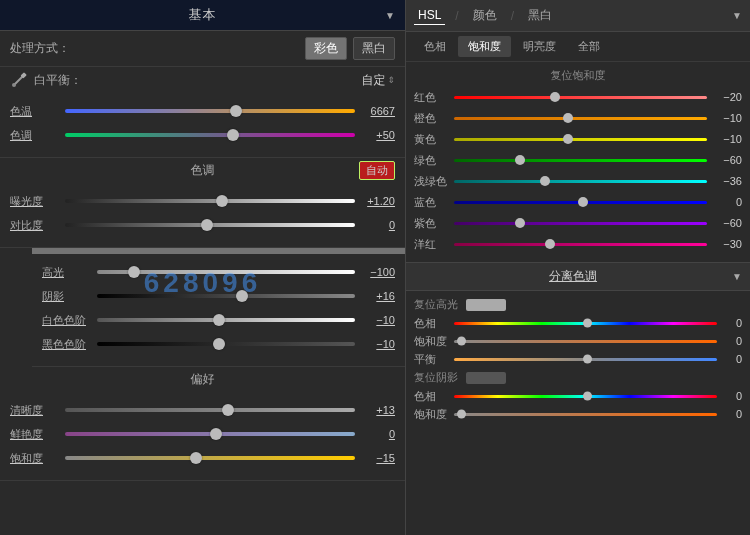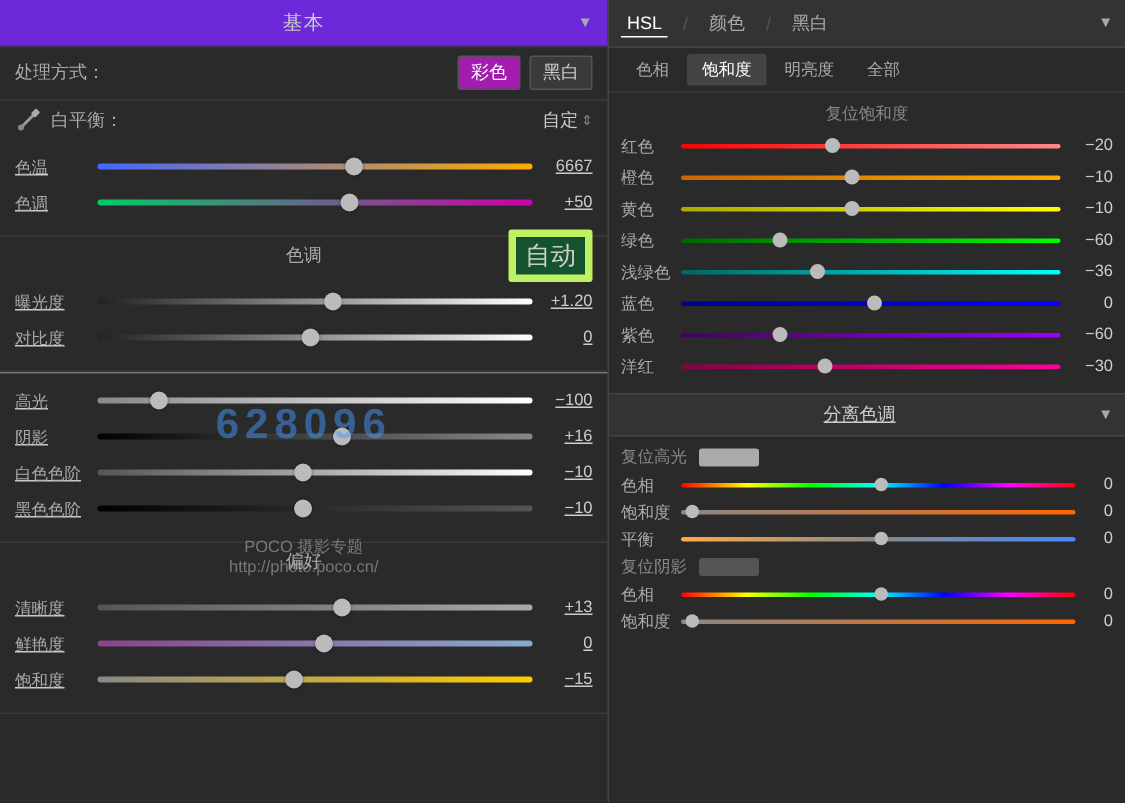--- a/index.html
+++ b/index.html
@@ -28,21 +28,21 @@
     .right-panel {
       width: 344px;
       height: 535px;
       background: #2a2a2a;
       display: flex;
       flex-direction: column;
     }
 
     
     .section-header {
-      background: #6d28d9;
+      background: #0f172a;
       padding: 6px 10px;
       display: flex;
       align-items: center;
       justify-content: center;
       border-bottom: 1px solid #444;
       position: relative;
     }
     .section-header .title {
       color: #ccc;
       font-size: 13px;
@@ -67,21 +67,21 @@
       padding: 2px 8px;
       margin-left: 6px;
       background: #3a3a3a;
       border: 1px solid #555;
       color: #ccc;
       border-radius: 2px;
       font-size: 12px;
       cursor: pointer;
     }
     .process-btn.active {
-      background: #a21caf;
+      background: #737373;
       color: #fff;
     }
 
     
     .wb-row {
       display: flex;
       align-items: center;
       padding: 4px 10px;
       position: relative;
     }
@@ -159,25 +159,25 @@
       align-items: center;
       padding: 4px 10px;
       position: relative;
       color: #aaa;
       font-size: 12px;
     }
     .section-sub-header .auto-btn {
       position: absolute;
       right: 10px;
       color: #ccc;
-      background: #14532d;
-      border: 5px solid #bef264;
+      background: #b91c1c;
+      border: 1px solid #bef264;
       padding: 1px 6px;
       border-radius: 2px;
-      font-size: 17px;
+      font-size: 11px;
       cursor: pointer;
     }
 
     
     .exp-gradient {
       background: linear-gradient(to right, #222, #fff);
     }
 
     
     .highlight-gradient {
@@ -503,21 +503,21 @@
         <span class="slider-label">对比度</span>
         <div class="slider-track-wrap">
           <div class="slider-track exp-gradient">
             <div class="slider-thumb" style="left: 47%;"></div>
           </div>
         </div>
         <span class="slider-value">0</span>
       </div>
     </div>
 
-    <div class="slider-section" style="border-top:1px solid #737373;">
+    <div class="slider-section" style="border-top:6px solid #737373;margin-left:32px;">
       <div class="slider-row">
         <span class="slider-label">高光</span>
         <div class="slider-track-wrap">
           <div class="slider-track highlight-gradient">
             <div class="slider-thumb" style="left: 12%;"></div>
           </div>
         </div>
         <span class="slider-value">−100</span>
       </div>
       <div class="slider-row">
@@ -576,24 +576,20 @@
         <div class="slider-track-wrap">
           <div class="slider-track saturation-gradient">
             <div class="slider-thumb" style="left: 43%;"></div>
           </div>
         </div>
         <span class="slider-value">−15</span>
       </div>
     </div>
 
     <div class="watermark">628096</div>
-    <div class="watermark-sub">
-      <div>POCO 摄影专题</div>
-      <div>http://photo.poco.cn/</div>
-    </div>
   </div>
 </div>
 
 <div class="right-panel">
 
   <div class="right-header">
     <span class="right-header-tab active">HSL</span>
     <span class="right-header-sep">/</span>
     <span class="right-header-tab">颜色</span>
     <span class="right-header-sep">/</span>

